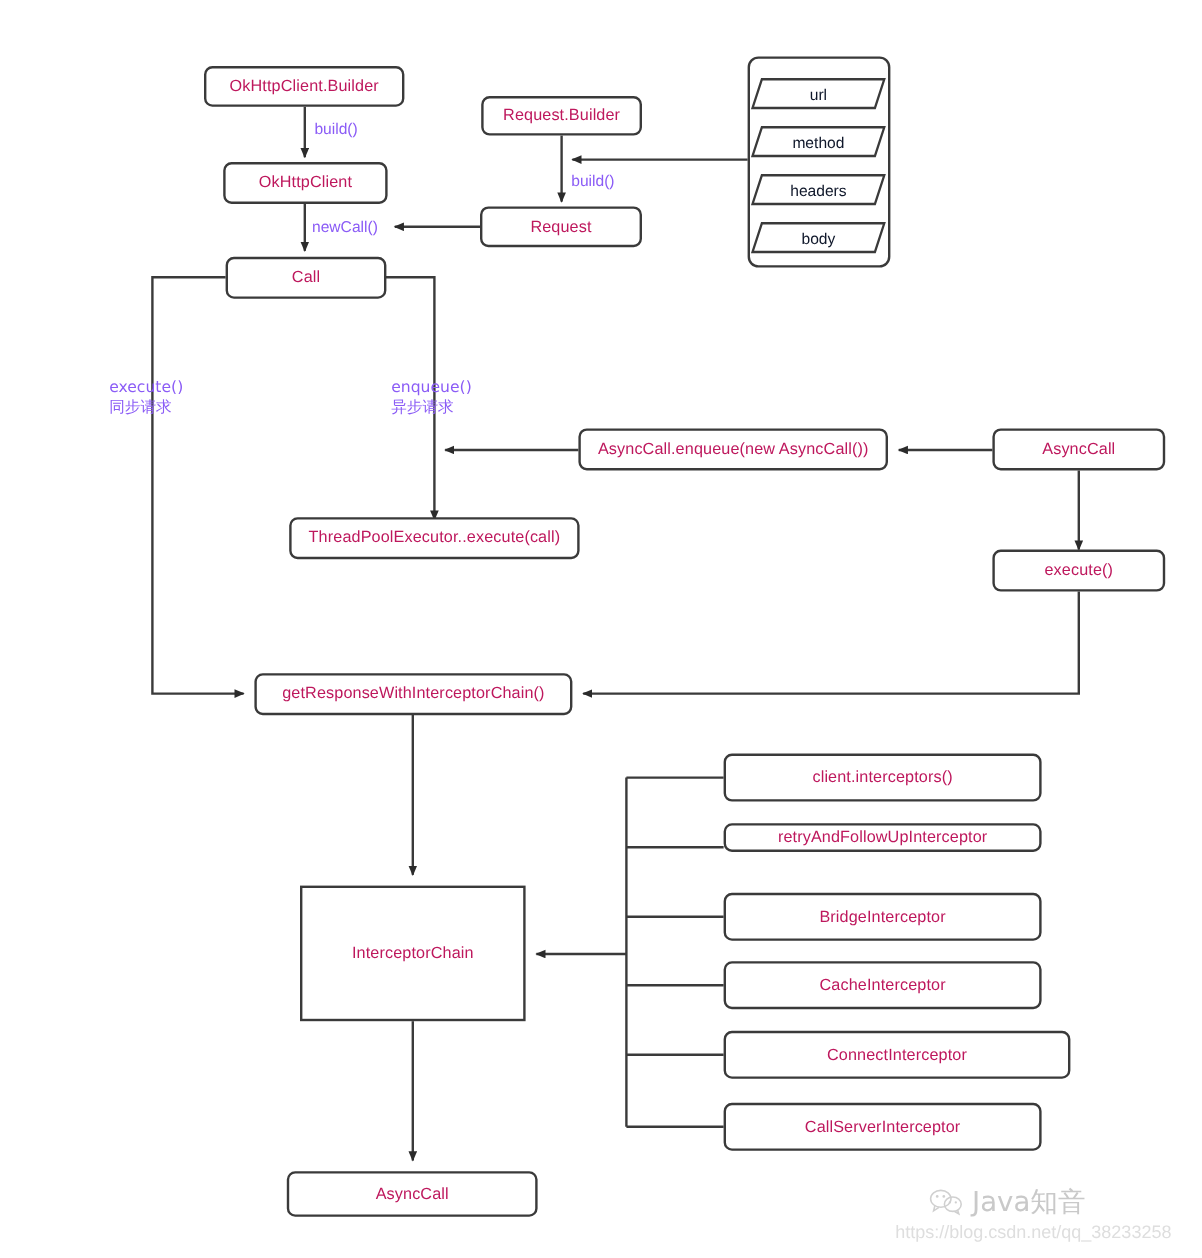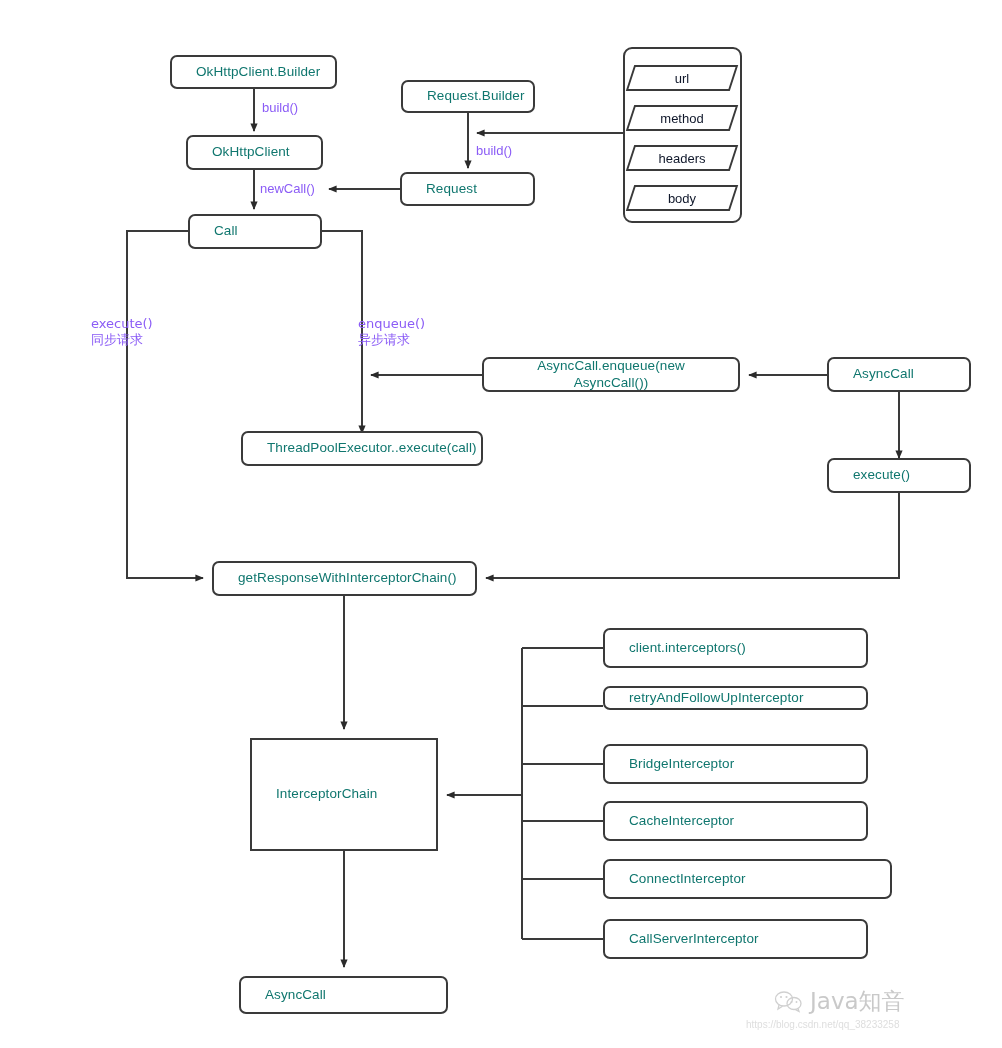--- a/index.html
+++ b/index.html
@@ -29,27 +29,27 @@
     height: 1048px;
     pointer-events: none;
   }
   .node {
     position: absolute;
     box-sizing: border-box;
     border: 2px solid #3a3a3a;
     background: #ffffff;
     display: flex;
     align-items: center;
-    justify-content: flex-start;
+    justify-content: center;
     text-align: center;
     font-size: 13.5px;
     line-height: 1.2;
-    color: #0f766e;
+    color: #be185d;
     letter-spacing: 0.1px;
-    padding: 0 24px;
+    padding: 0 6px;
   }
   .node.rounded { border-radius: 7px; }
   .node.sharp   { border-radius: 0; }
   .group-box {
     position: absolute;
     box-sizing: border-box;
     border: 2px solid #3a3a3a;
     border-radius: 9px;
     background: #ffffff;
   }
@@ -103,21 +103,21 @@
     color: #c9c9c9;
     font-size: 23px;
     font-family: "DejaVu Sans", "Liberation Sans", sans-serif;
     white-space: nowrap;
   }
   #wm-url {
     position: absolute;
     left: 0px;
     top: 33px;
     color: #dedede;
-    font-size: 10px;
+    font-size: 15px;
     white-space: nowrap;
     font-family: "Liberation Sans", sans-serif;
   }
 </style>
 </head>
 <body>
 
 <div id="diagram-root">
 
   <svg class="edges" viewBox="0 0 1002 1048">
@@ -254,21 +254,21 @@
 
   <div class="edge-label" style="left:262px; top:100px;">build()</div>
 
   <div class="edge-label" style="left:476px; top:143px;">build()</div>
 
   <div class="edge-label" style="left:260px; top:181px;">newCall()</div>
 
   <div class="edge-label cjk" style="left:91px; top:316px; width:72px;">execute()
 同步请求</div>
 
-  <div class="edge-label cjk" style="left:326px; top:316px; width:72px;margin-left:32px;">enqueue()
+  <div class="edge-label cjk" style="left:326px; top:316px; width:72px;">enqueue()
 异步请求</div>
 
   <div id="watermark">
     <div id="wm-brand">
       <svg width="30" height="24" viewBox="0 0 30 24">
         <ellipse cx="10" cy="9" rx="8.5" ry="7" fill="none" stroke="#d0d0d0" stroke-width="1.3"></ellipse>
         <path d="M5,15 L4,19 L8.5,16.2" fill="none" stroke="#d0d0d0" stroke-width="1.3"></path>
         <circle cx="7" cy="7" r="1.1" fill="#d0d0d0"></circle>
         <circle cx="12.5" cy="7" r="1.1" fill="#d0d0d0"></circle>
         <ellipse cx="20" cy="13.5" rx="7" ry="6" fill="none" stroke="#d0d0d0" stroke-width="1.3"></ellipse>

